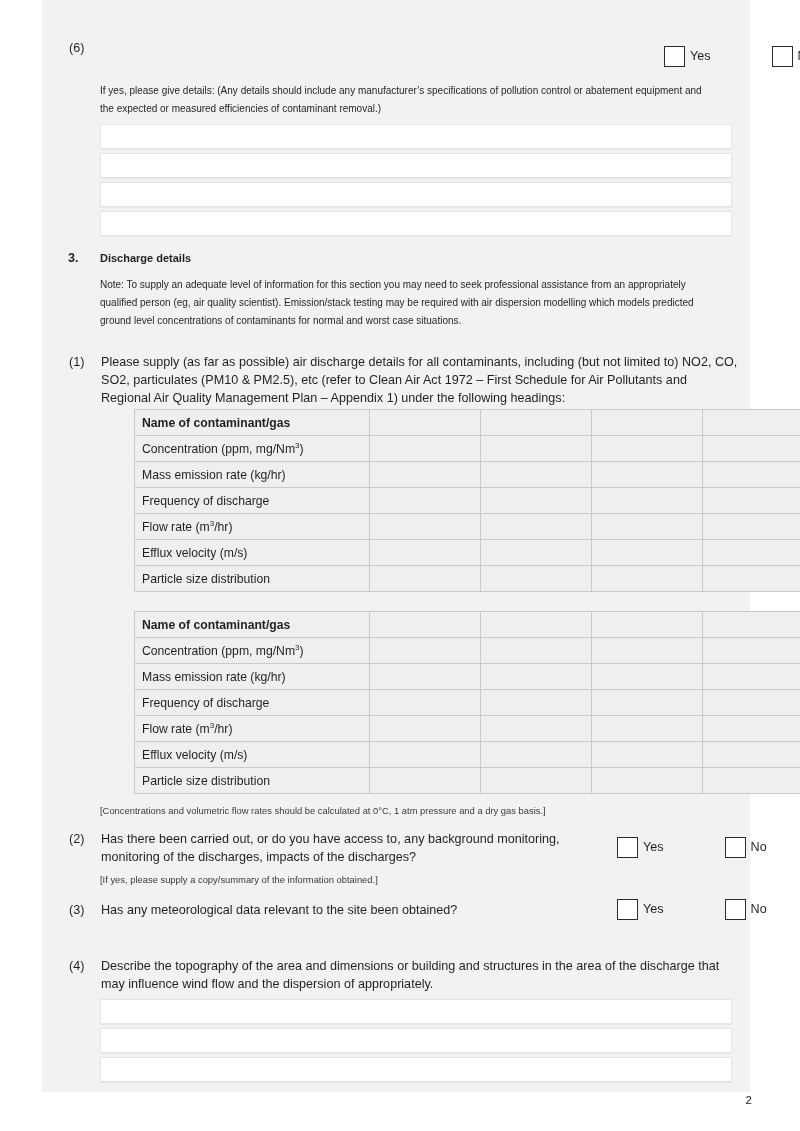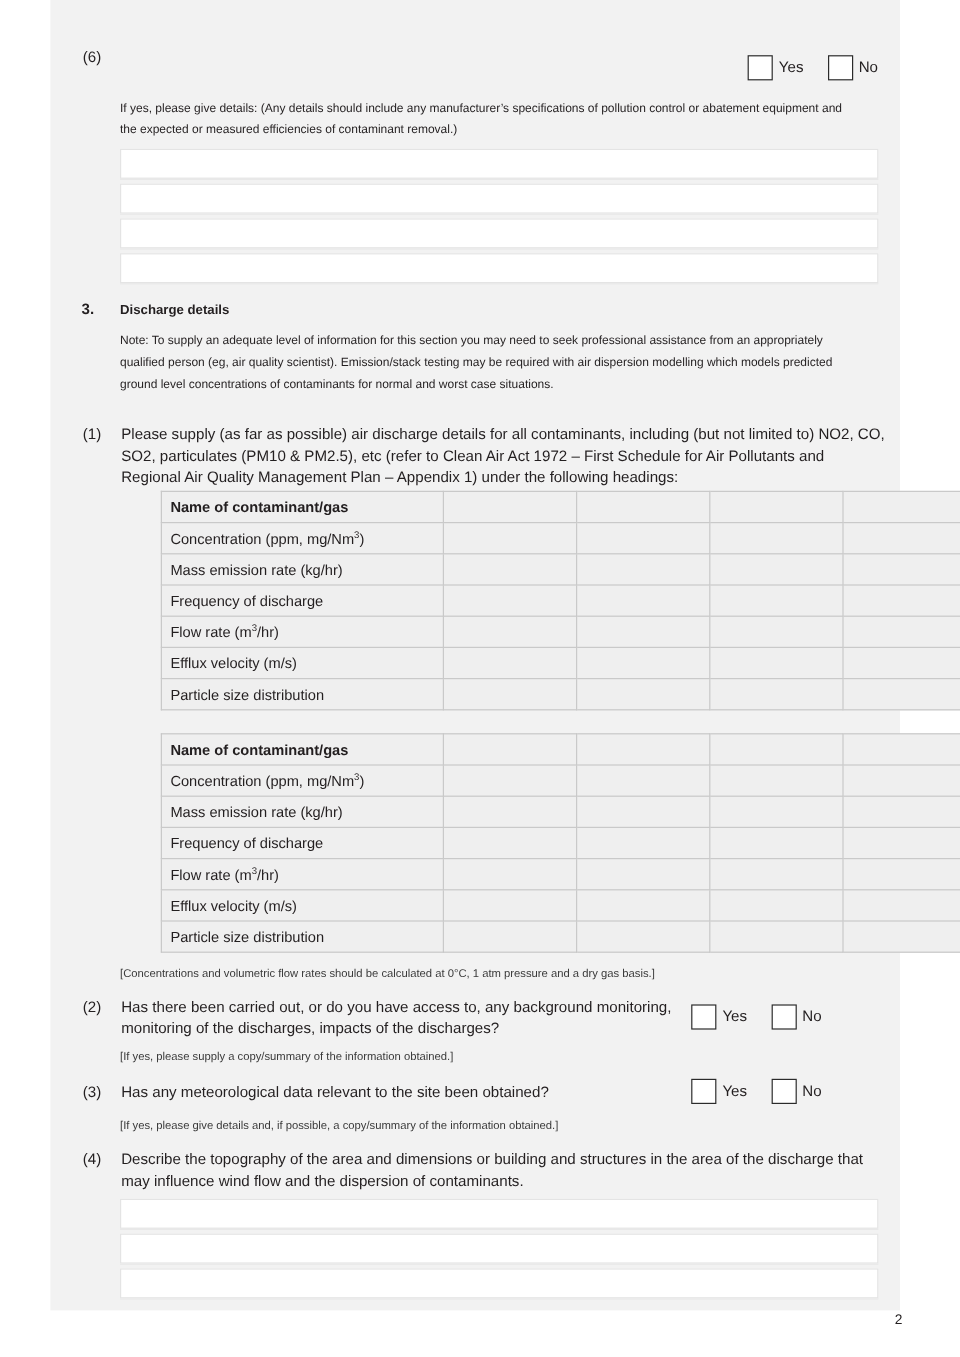--- a/index.html
+++ b/index.html
@@ -54,20 +54,21 @@
   .yn-group {
     position: absolute;
     display: flex;
     align-items: flex-start;
     gap: 20px;
   }
   .yn-item {
     display: flex;
     align-items: flex-start;
     gap: 5px;
+    margin-left: 41px;
   }
   .cb {
     width: 21px;
     height: 21px;
     border: 1.6px solid #2b2b2b;
     background: #ffffff;
     box-sizing: border-box;
     display: block;
     flex: 0 0 21px;
   }
@@ -335,28 +336,25 @@
     <div class="yn-item">
       <span class="cb"></span>
       <span class="yn-label">Yes</span>
     </div>
     <div class="yn-item">
       <span class="cb"></span>
       <span class="yn-label">No</span>
     </div>
   </div>
 
-  <div style="position:absolute; left:58px; top:931px; width:520px;">
-    <p class="fineprint">[If yes, please give details and, if possible, a copy/summary of the information obtained.]</p>
-  </div>
 
   <div class="q-row" style="position:absolute; left:26px; top:957px; width:672px;">
     <div class="q-num">(4)</div>
     <div class="q-body" style="max-width:638px;">
-      <p class="q-text">Describe the topography of the area and dimensions or building and structures in the area of the discharge that may influence wind flow and the dispersion of contaminants.</p>
+      <p class="q-text">Describe the topography of the area and dimensions or building and structures in the area of the discharge that may influence wind flow and the dispersion of appropriately.</p>
     </div>
   </div>
 
   <div class="answer-stack" style="position:absolute; left:58px; top:999px; width:632px;">
     <div class="answer-box"></div>
     <div class="answer-box"></div>
     <div class="answer-box"></div>
   </div>
 
 </div>

